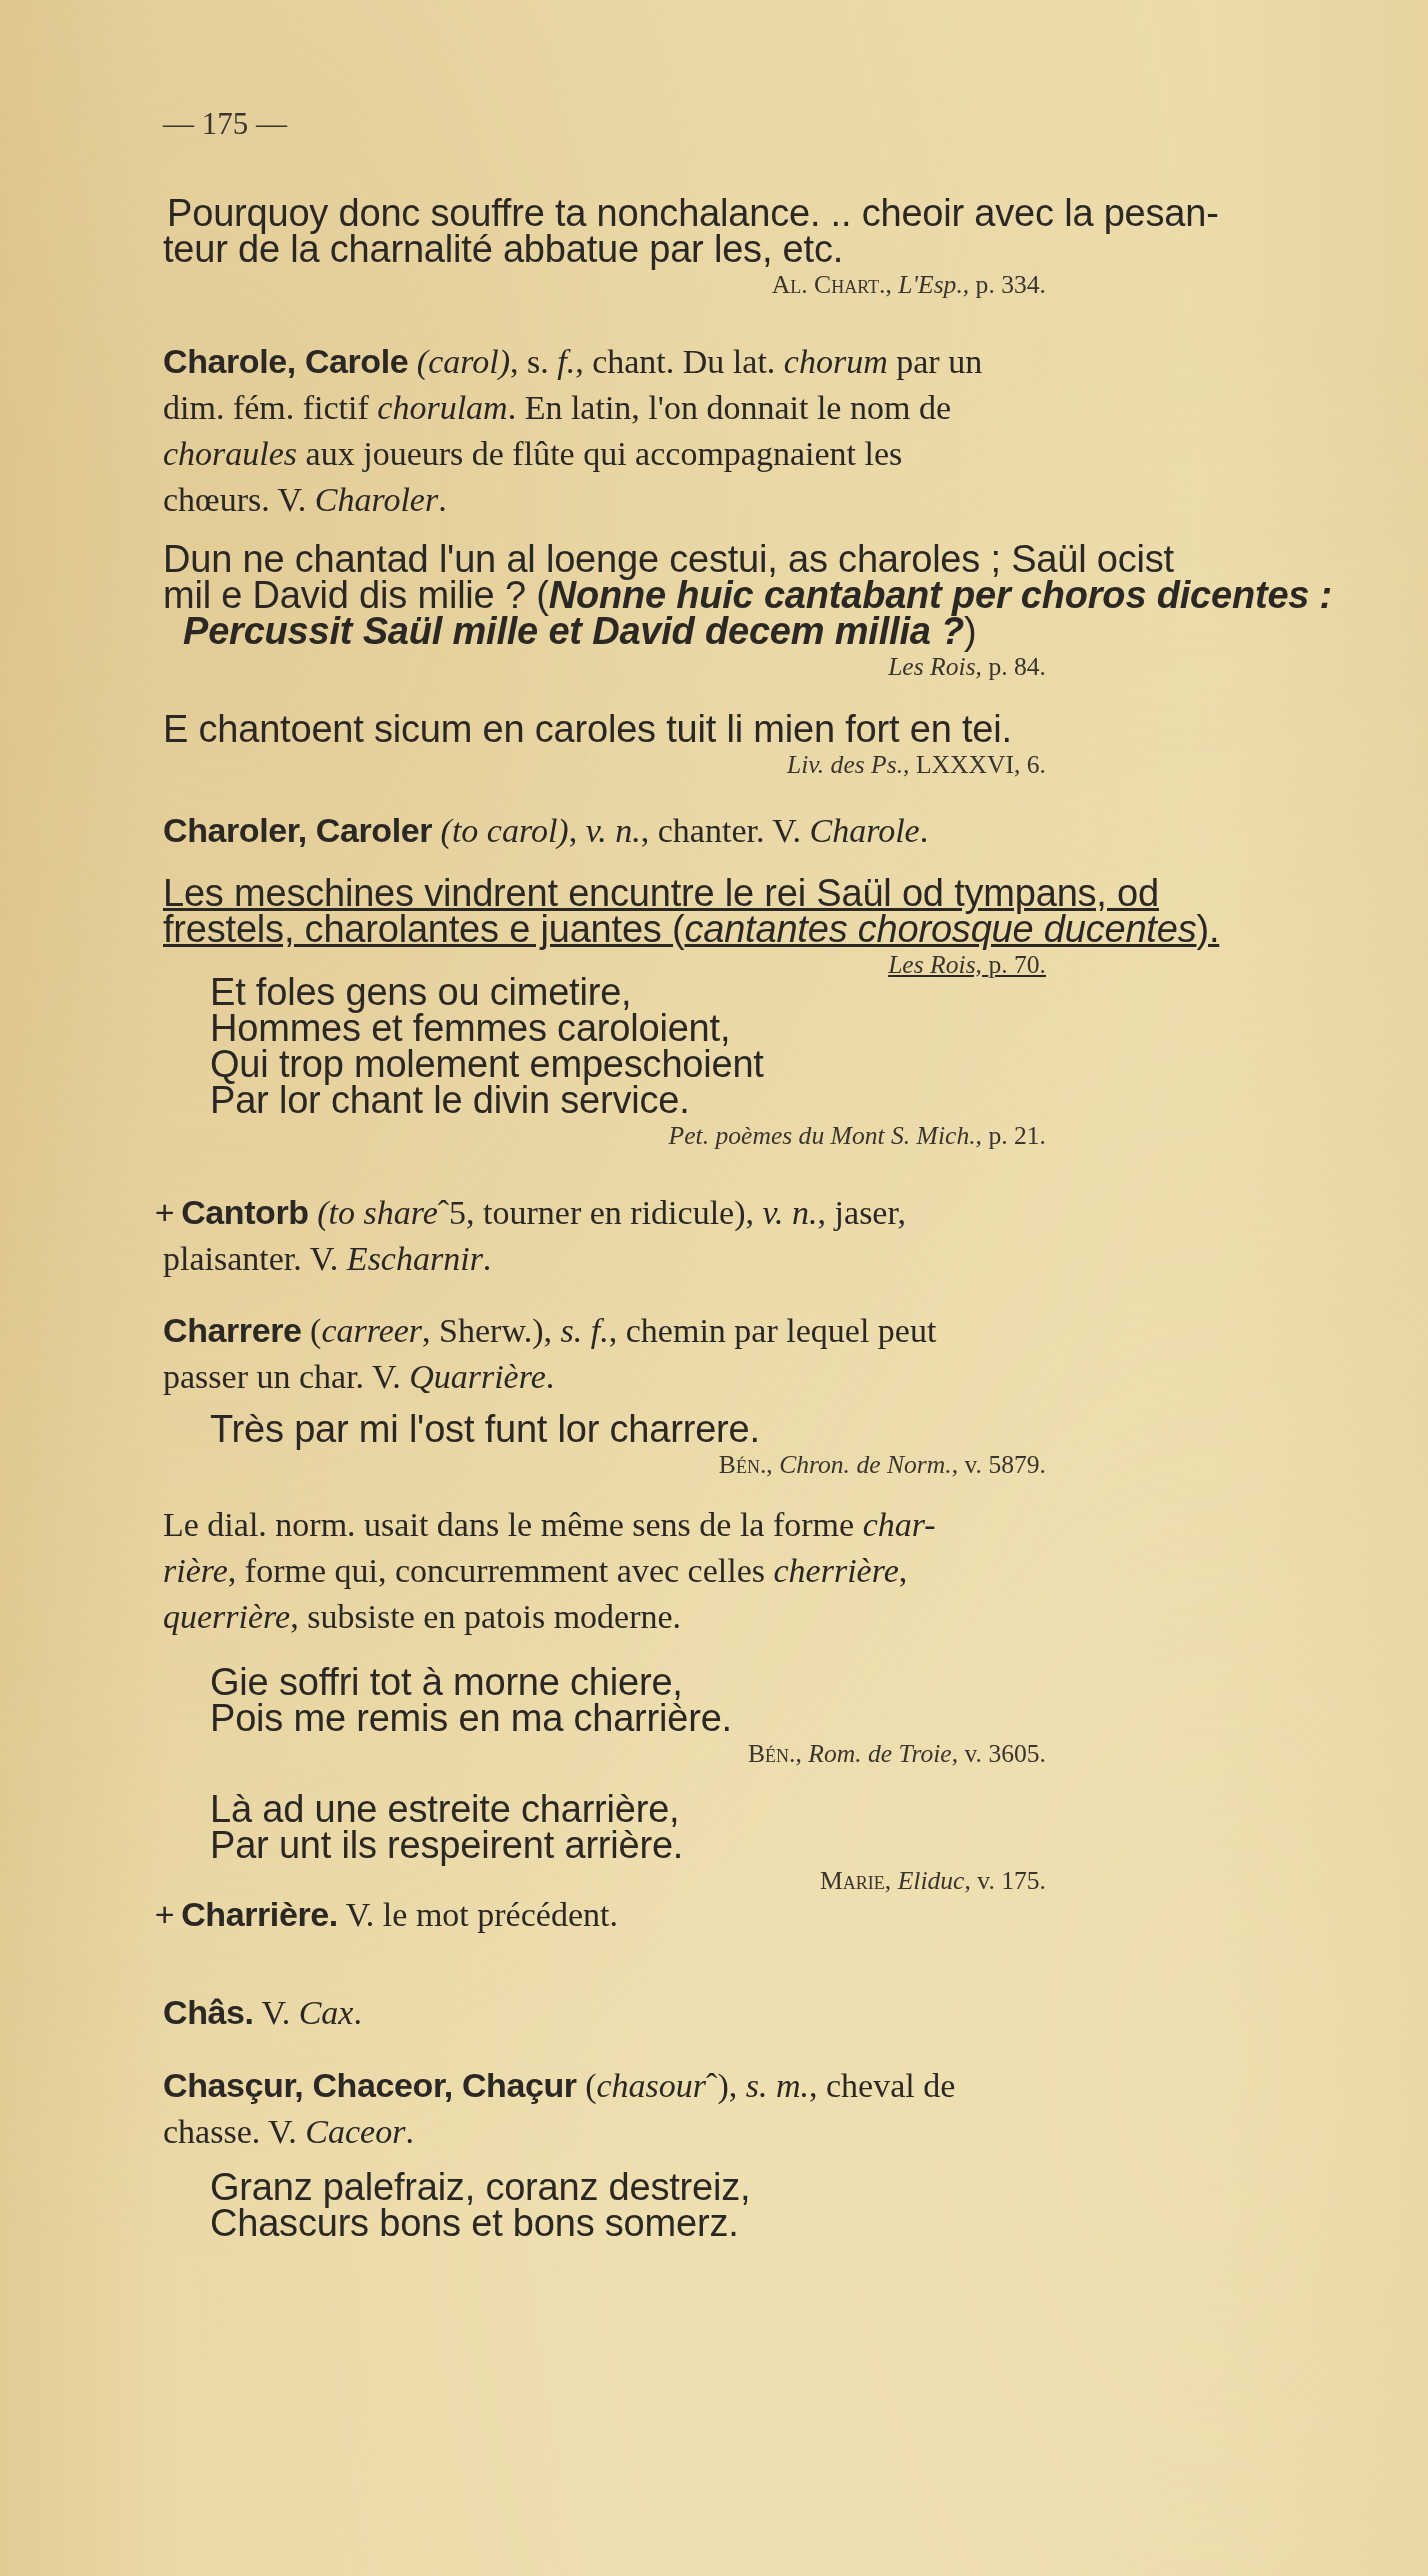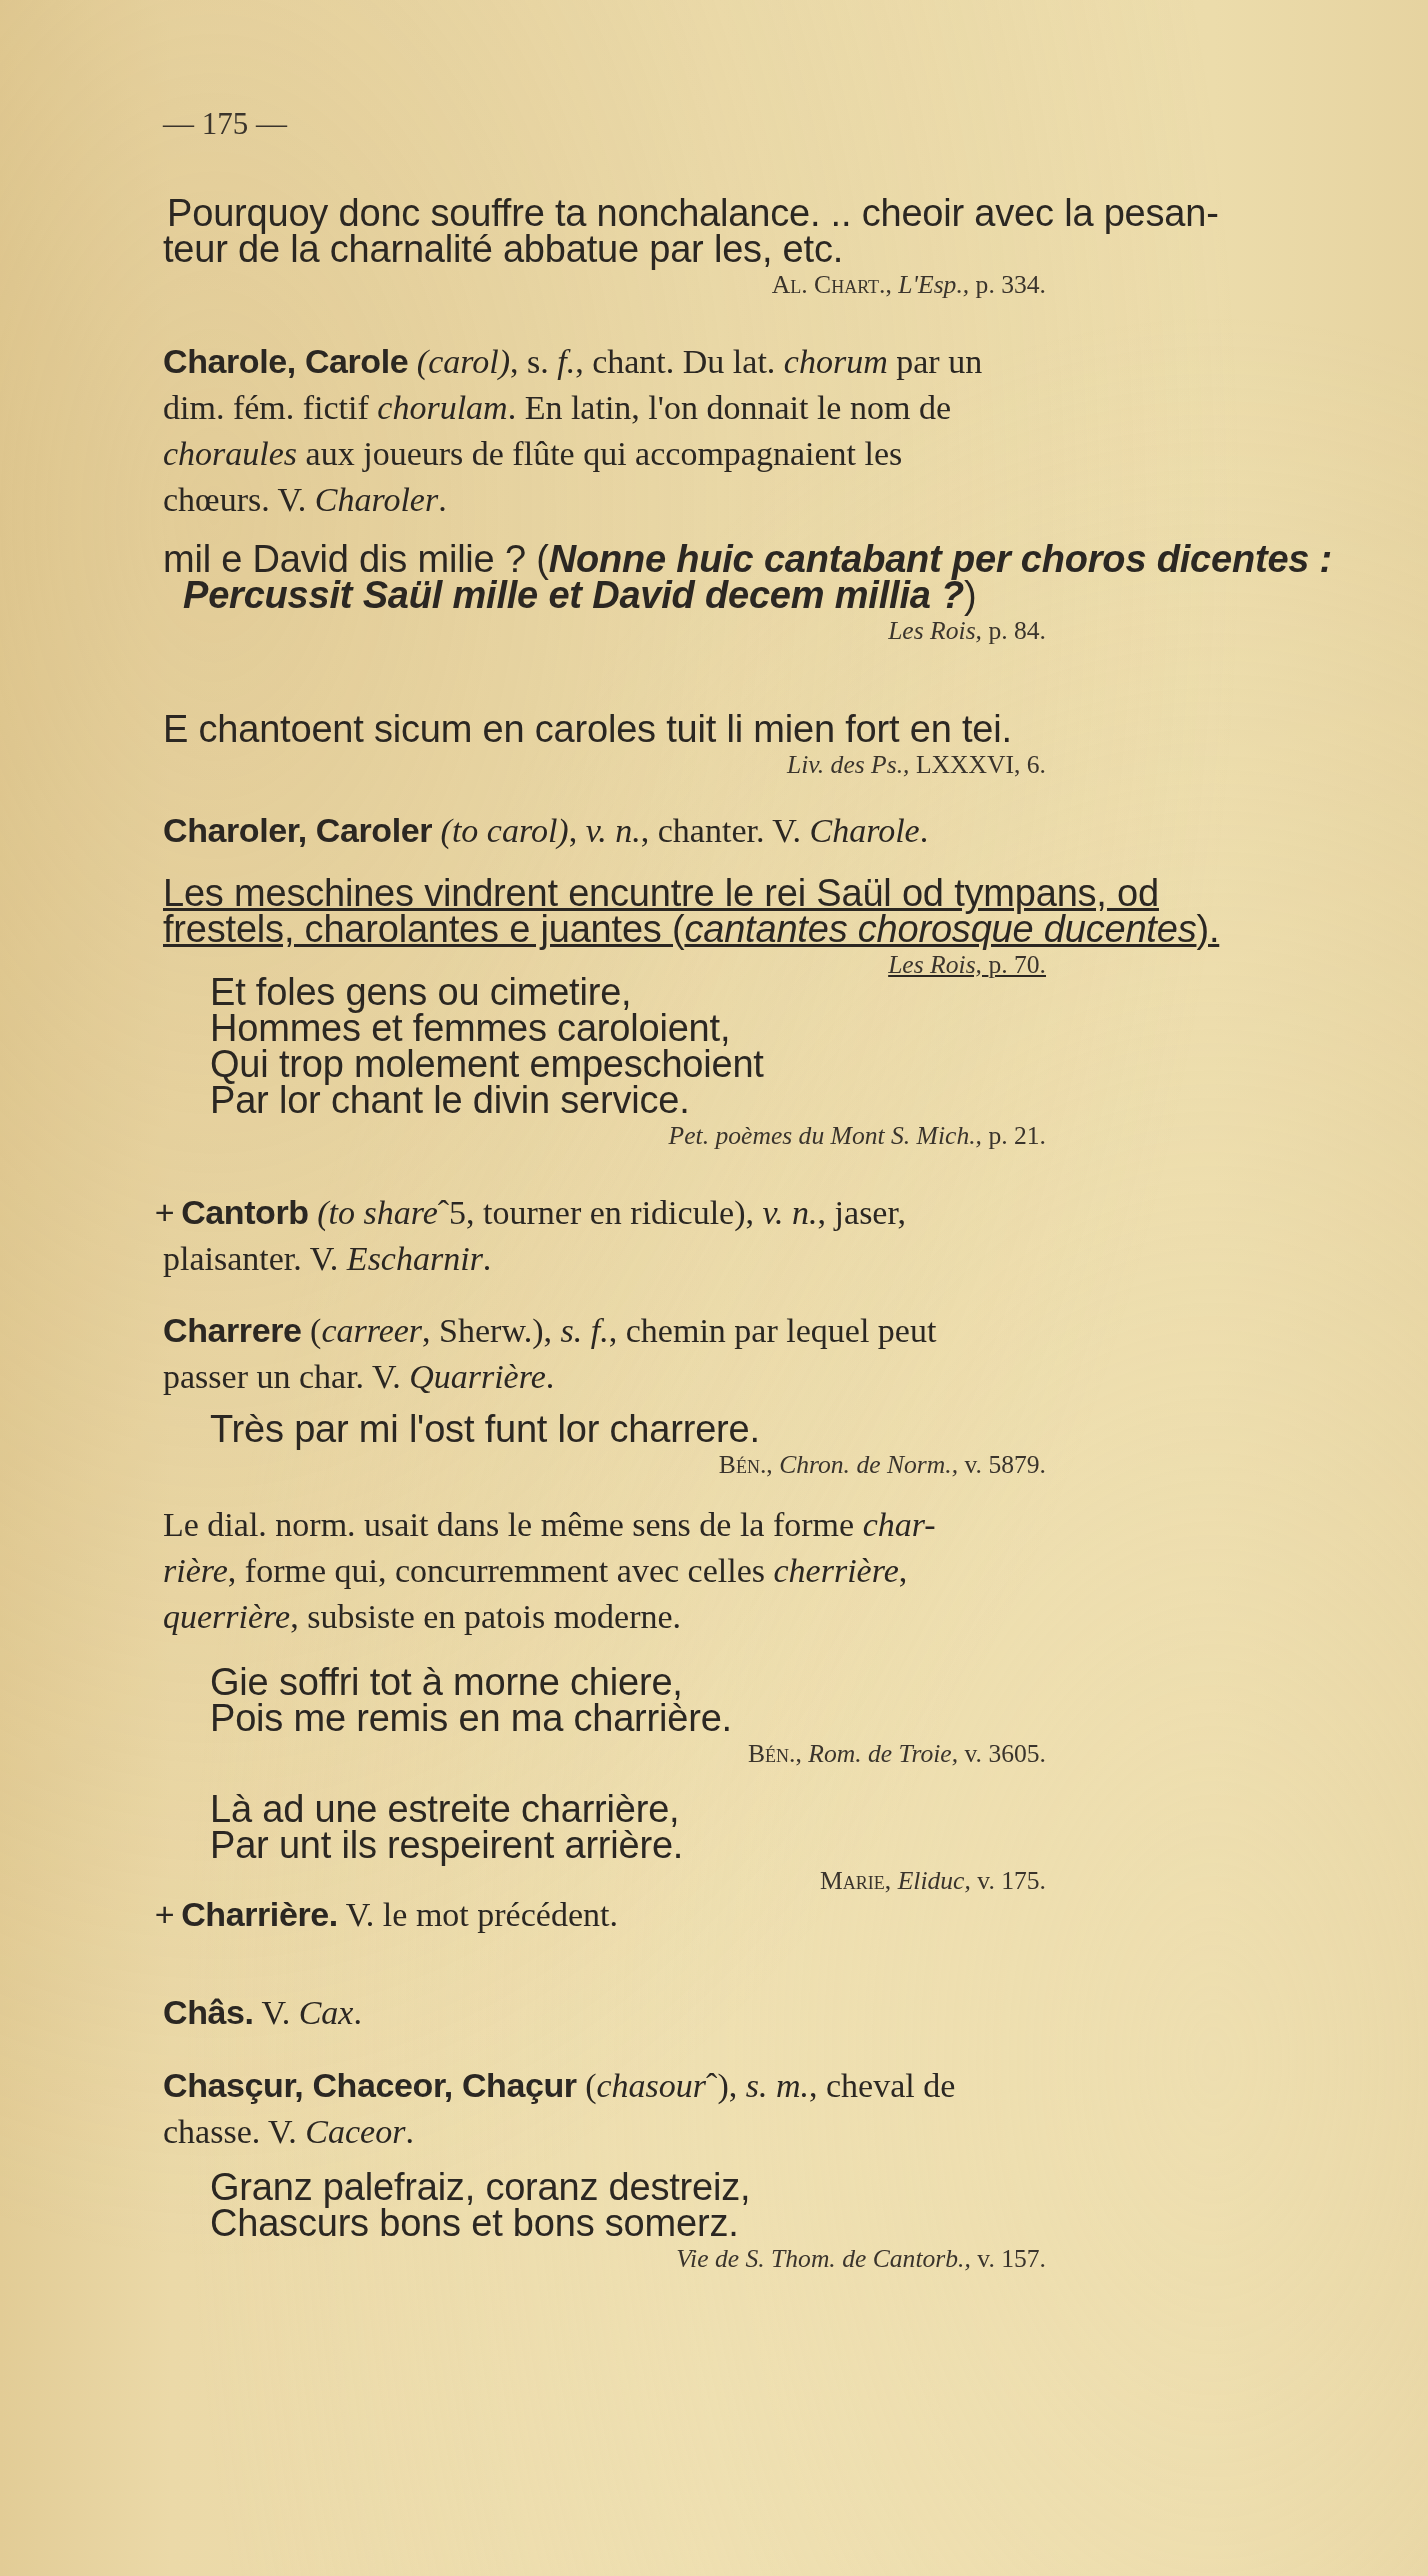--- a/index.html
+++ b/index.html
@@ -89,20 +89,21 @@
     </div>
     <div class="entry-line">
       <span class="it">choraules</span><span> aux joueurs de flûte qui accompagnaient les</span>
     </div>
     <div class="entry-line">
       <span>chœurs. V. </span><span class="it">Charoler</span><span>.</span>
     </div>
   </div>
 
   <div class="block" style="top:541px;">
+    <div class="line">Dun ne chantad l'un al loenge cestui, as charoles ; Saül ocist</div>
     <div class="line">
       <span>mil e David dis milie ? (</span><span class="it" style="font-weight:bold;">Nonne huic cantabant per choros dicentes :</span>
     </div>
     <div class="line">
       <span class="it" style="font-weight:bold;margin-left:20px;">Percussit Saül mille et David decem millia ?</span><span>)</span>
     </div>
     <div class="cite">
       <span class="it">Les Rois,</span>
       <span>p. 84.</span>
     </div>
@@ -224,20 +225,16 @@
       (<span class="it">chasour</span><span>ˆ</span>), <span class="it">s. m.</span><span>, cheval de</span>
     </div>
     <div class="entry-line">
       <span>chasse. V. </span><span class="it">Caceor</span><span>.</span>
     </div>
   </div>
 
   <div class="block" style="top:2169px; left:47px;">
     <div class="line verse">Granz palefraiz, coranz destreiz,</div>
     <div class="line verse">Chascurs bons et bons somerz.</div>
-    <div class="cite" style="width:836px;">
-      <span class="it">Vie de S. Thom. de Cantorb.,</span>
-      <span>v. 157.</span>
-    </div>
   </div>
 
 </div>
 
 
 </body></html>

